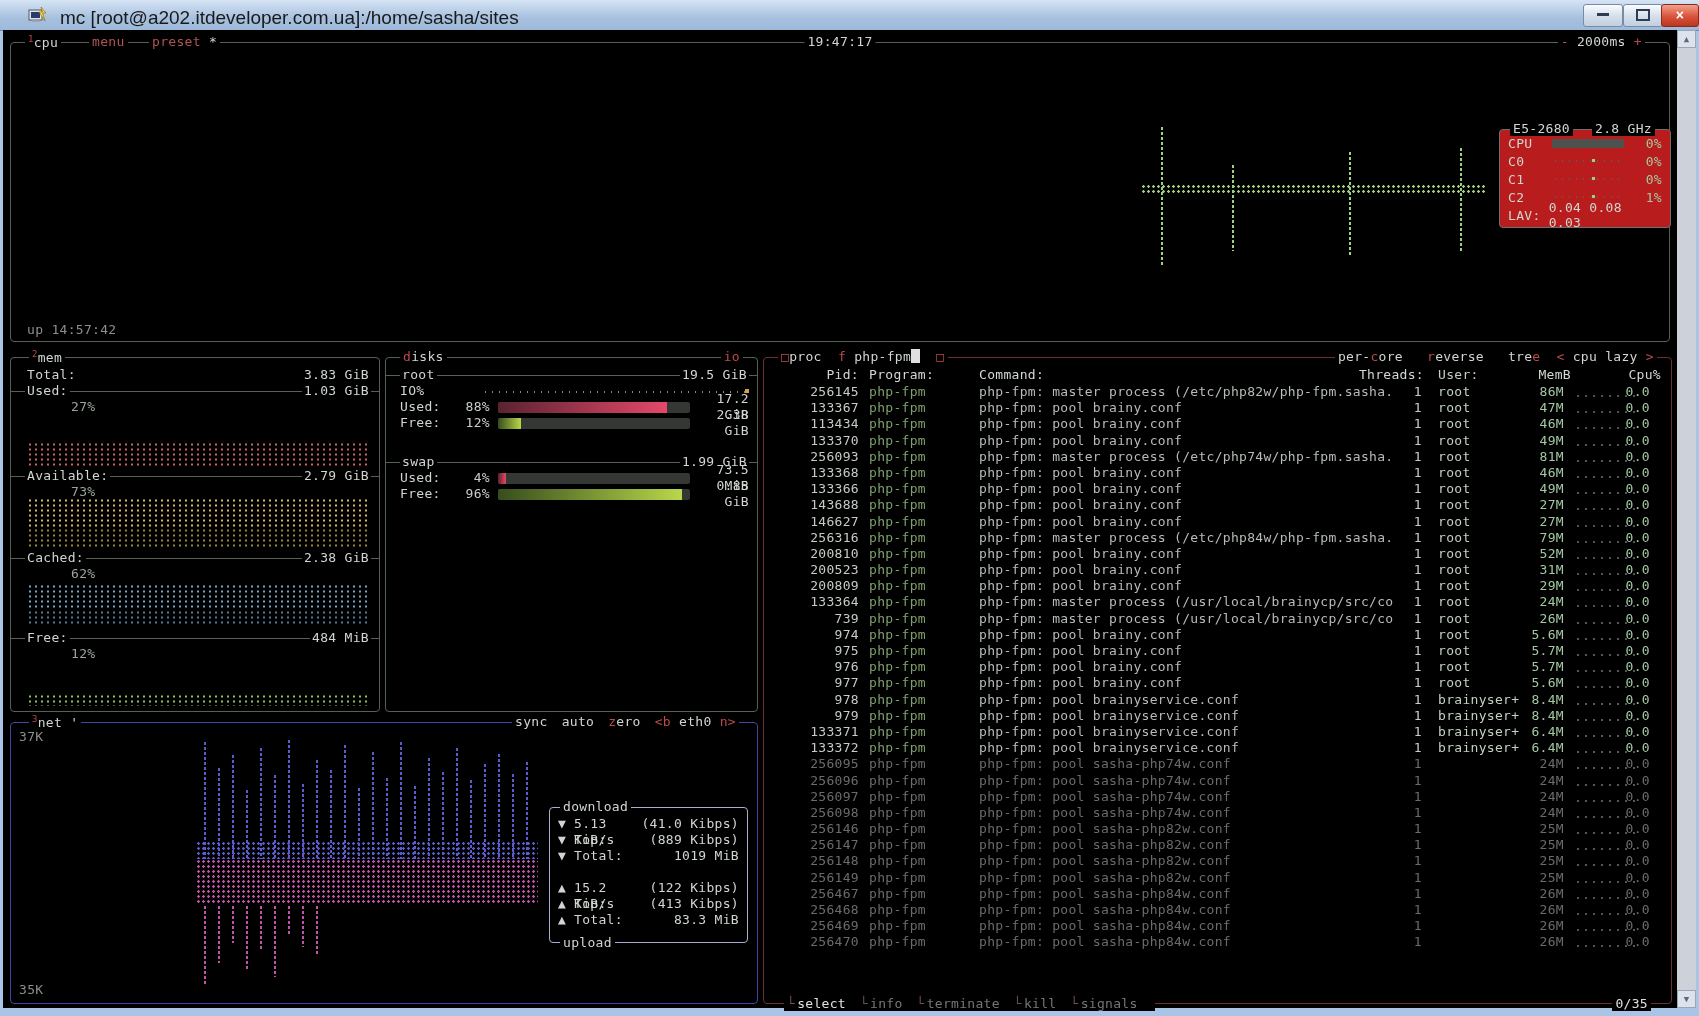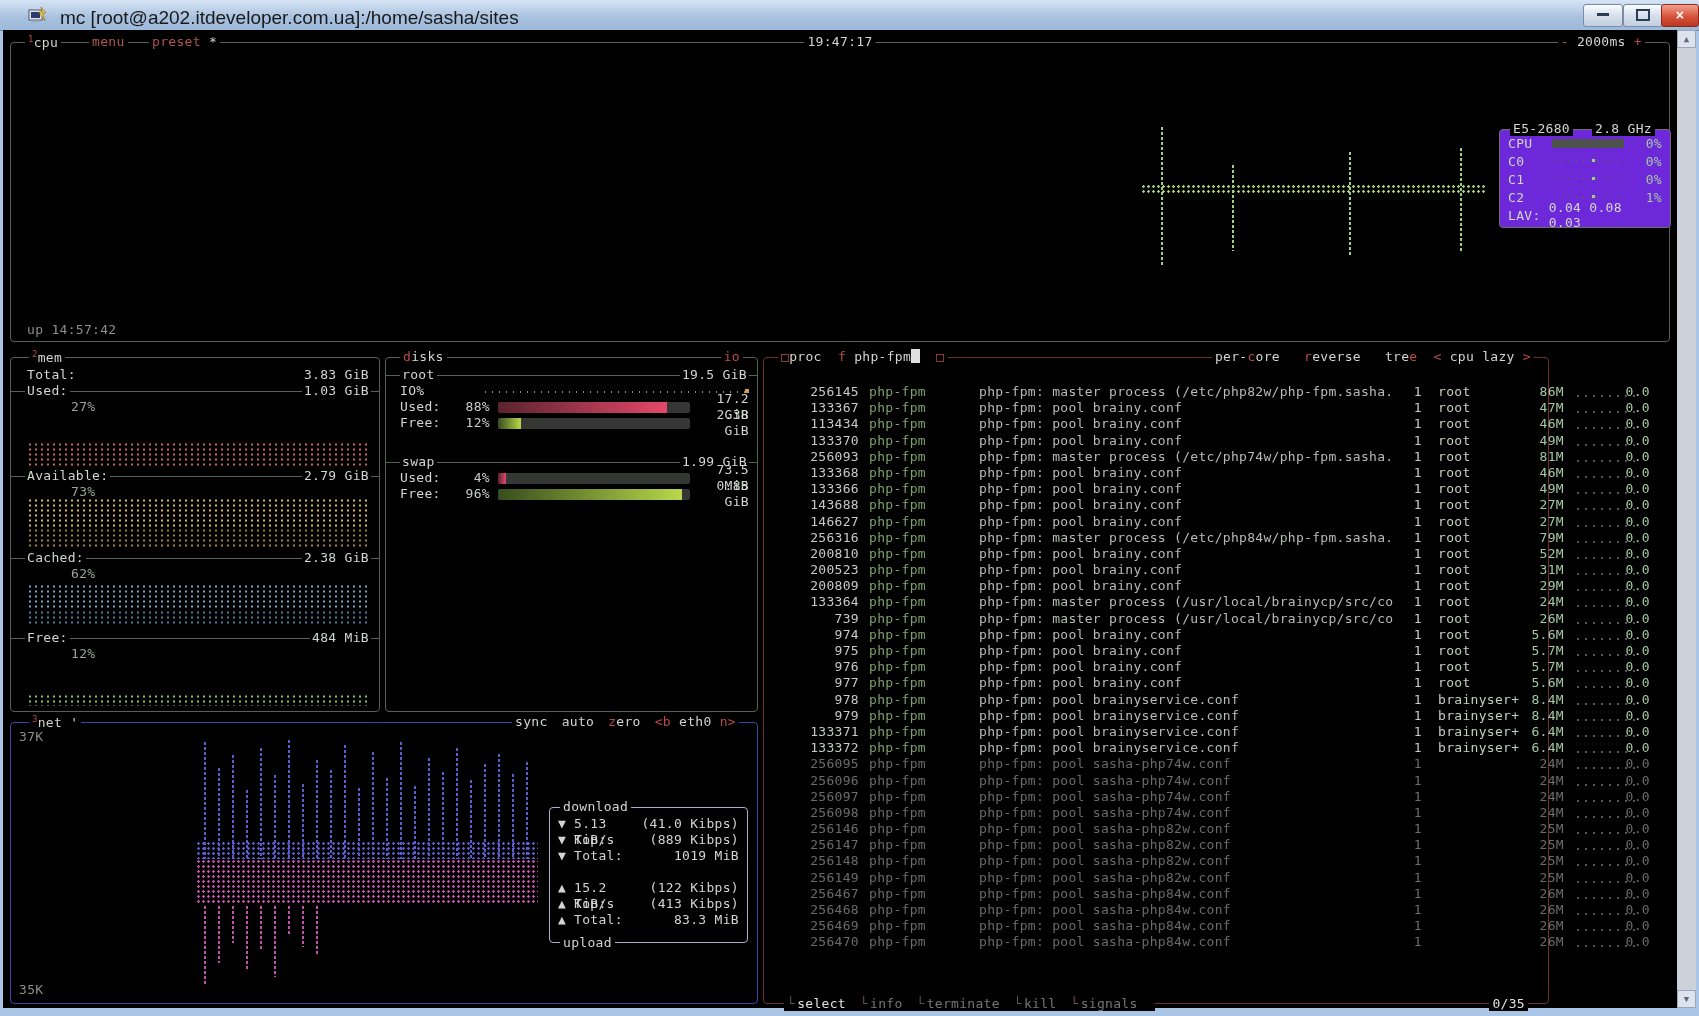--- a/index.html
+++ b/index.html
@@ -49,21 +49,21 @@
   .dpct{width:38px;text-align:right;margin-right:8px;color:#c8cec8;}
   .dbar{width:192px;height:11px;background:#343734;border-radius:2px;overflow:hidden;margin-right:8px;}
   .dfill{height:100%;}
   .dfill.used{background:linear-gradient(90deg,#5a2330,#e5486a);}
   .dfill.free{background:linear-gradient(90deg,#374d1d,#b9d84a);}
   .dval{flex:1;text-align:right;}
   .ioline{flex:1;height:4px;margin-left:30px;position:relative;
       background-image:radial-gradient(#8a8a8a 1px,transparent 1.3px);background-size:7px 4px;background-repeat:repeat-x;background-position:0 1px;}
   .ioline::after{content:'';position:absolute;right:0;top:0;width:4px;height:4px;background:#d8a04a;}
   
-  .einfo{position:absolute;border:1px solid #6f6f6f;border-radius:4px;background:#6d28d9;}
+  .einfo{position:absolute;border:1px solid #6f6f6f;border-radius:4px;background:#b91c1c;}
   .erow{display:flex;align-items:center;height:18px;padding:0 8px;}
   .erow .en{width:40px;}
   .erow .ev{width:34px;text-align:right;color:var(--pale_green,#a3c8a3);}
   .ebar{flex:1;height:9px;background:#4e524e;margin:0 4px;}
   .edots{flex:1;height:4px;margin:0 4px;position:relative;
       background-image:radial-gradient(#5c5c5c 1px,transparent 1.3px);background-size:7px 4px;background-repeat:repeat-x;}
   .edots::after{content:'';position:absolute;left:55%;top:0;width:3px;height:3px;background:#9fd080;}
   
   .dlbox{position:absolute;border:1px solid #a8aecc;border-radius:4px;background:#000;}
   .nrow{position:absolute;left:8px;right:8px;height:16px;line-height:16px;display:flex;}
@@ -340,36 +340,45 @@
         </div>
       <div class="nrow" style="top:104px">
           <span class="arr">▲</span>
           <span class="nlab">Total:</span>
           <span class="nval">83.3 MiB</span>
         </div>
       <div class="bfoot" style="left:10px">upload</div>
     </div>
   </div>
 
-  <div class="box procb" style="left:763px;top:357px;width:786px;height:647px">
+  <div class="box procb" style="left:763px;top:357px;width:909px;height:647px">
     <div class="btitle" style="left:14px">
       <span class="hot">□</span><span>proc</span>
       &nbsp;<span class="hot">f</span>
       <span><span>php-fpm</span><span class="cursorblk"></span></span>
       &nbsp;<span class="hot">□</span>
     </div>
     <div class="btitle" style="right:14px;display:flex;gap:16px">
       <span id="proc-opts" style="display:flex;gap:24px">
           <span><span>per-</span><span class="hot">c</span><span>ore</span></span>
           <span><span></span><span class="hot">r</span><span>everse</span></span>
           <span><span>tre</span><span class="hot">e</span><span></span></span>
         </span>
       <span><span class="hot">&lt;</span> <span>cpu lazy</span> <span class="hot">&gt;</span></span>
     </div>
 
+    <div class="phead">
+      <span class="pc c-pid" style="color:#d2d8d2">Pid:</span>
+      <span class="pc c-prog" style="color:#d2d8d2">Program:</span>
+      <span class="pc" style="left:215px;color:#d2d8d2">Command:</span>
+      <span class="pc h-thr">Threads:</span>
+      <span class="pc c-user">User:</span>
+      <span class="pc h-mem">MemB</span>
+      <span class="pc h-cpu">Cpu%</span>
+    </div>
 
     <div id="proc-rows" style="position:absolute;left:0;right:0;top:26px">
         <div class="prow">
     <span class="pc c-pid">256145</span>
     <span class="pc c-prog">php-fpm</span>
     <span class="pc c-cmd">php-fpm: master process (/etc/php82w/php-fpm.sasha.</span>
     <span class="pc c-thr">1</span>
     <span class="pc c-user">root</span>
     <span class="pc c-mem">86M</span>
     <span class="pc c-dots"></span>

